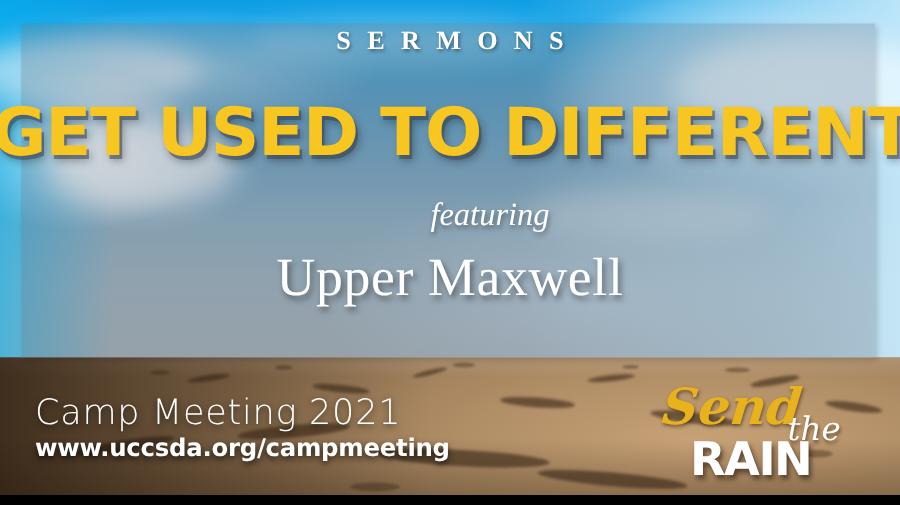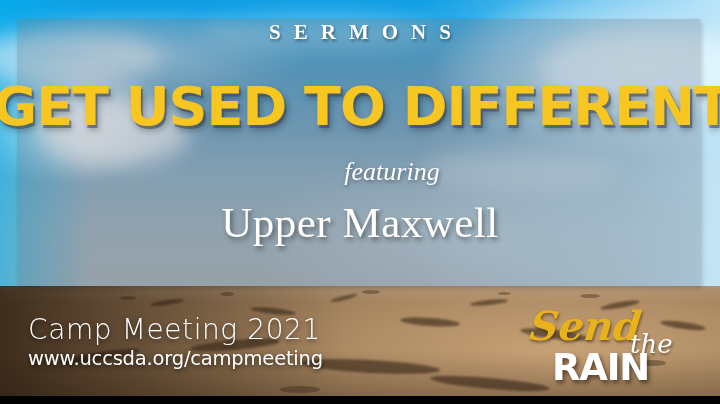--- a/index.html
+++ b/index.html
@@ -125,21 +125,21 @@
     font-family:"DejaVu Sans", sans-serif;
     font-weight:300;
     font-size:28px;line-height:32px;
     letter-spacing:.6px;
     color:#fff;
     text-shadow:0 2px 5px rgba(0,0,0,.65);
   }
   .url{
     margin-top:1px;margin-left:4px;
     font-family:"DejaVu Sans", sans-serif;
-    font-weight:400;
+    font-weight:700;
     font-size:19.5px;line-height:23px;
     letter-spacing:-.2px;
     color:#fff;
     text-shadow:0 2px 5px rgba(0,0,0,.70);
   }
 
   
   .rainlogo{position:absolute;right:14px;bottom:8px;width:180px;height:84px;}
   .send{
     position:absolute;left:4px;top:0;

